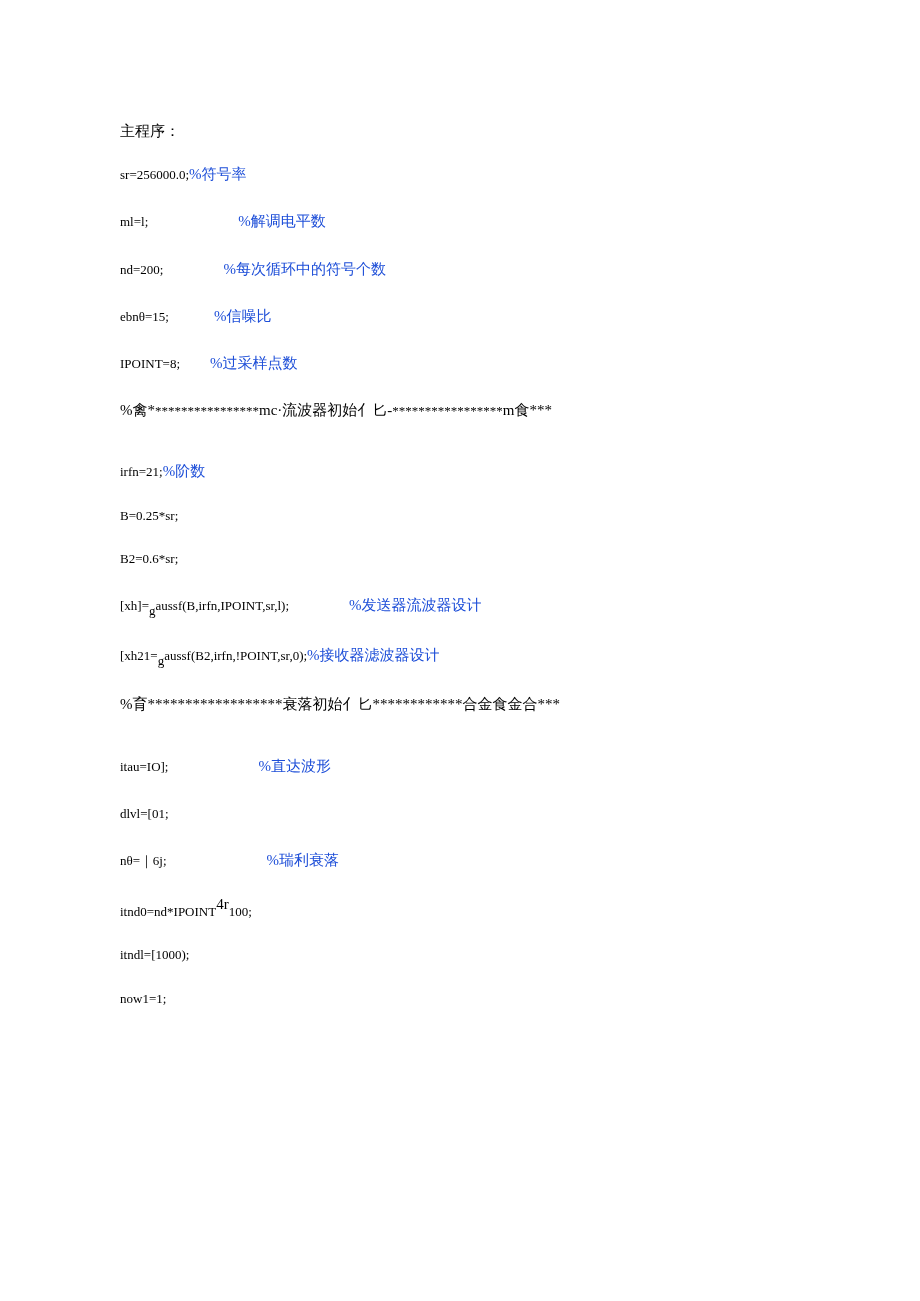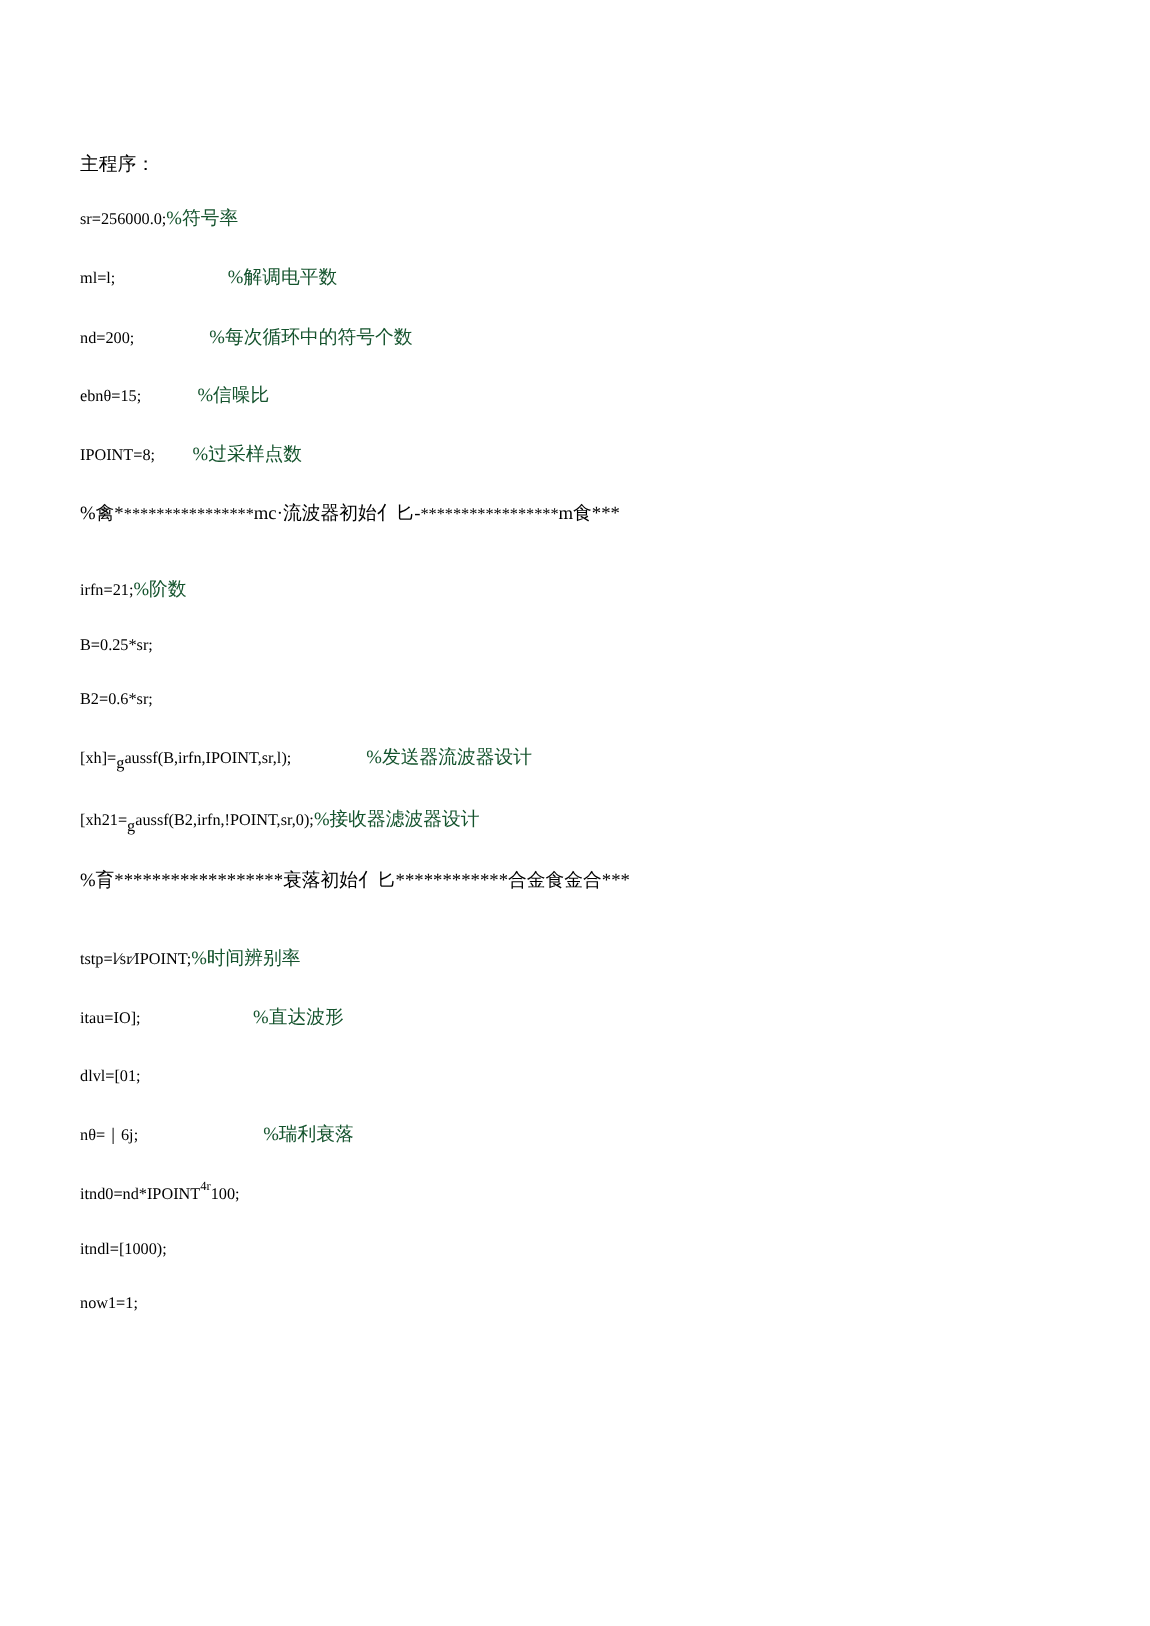--- a/index.html
+++ b/index.html
@@ -4,21 +4,21 @@
 <style>
   body {
     margin: 0;
     padding: 0;
     background: #ffffff;
     font-family: "SimSun", "Times New Roman", serif;
     width: 920px;
     min-height: 1301px;
   }
   .page {
-    padding: 118px 120px 60px 64px;
+    padding: 118px 120px 60px 120px;
   }
   .line {
     margin-bottom: 22px;
     font-size: 18px;
     line-height: 1.4;
     color: #000000;
   }
   .small-gap {
     margin-bottom: 18px;
   }
@@ -27,29 +27,29 @@
   }
   .cjk {
     font-family: "SimSun", "宋体", serif;
     font-size: 15px;
   }
   .latin {
     font-family: "Times New Roman", serif;
     font-size: 13px;
   }
   .comment {
-    color: #14532d;
+    color: #1d4ed8;
   }
   .sub {
     vertical-align: sub;
     font-size: 13px;
   }
   .sup {
     vertical-align: super;
-    font-size: 10px;
+    font-size: 15px;
     text-align: center;
   }
   .spacer {
     display: inline-block;
   }
 </style>
 </head>
 <body>
 
 <div class="page">
@@ -100,23 +100,20 @@
   </div>
 
   <div class="line">
     <span class="latin">[xh21=</span><span class="latin sub">g</span><span class="latin">aussf(B2,irfn,!POINT,sr,0);</span><span class="cjk comment">%接收器滤波器设计</span>
   </div>
 
   <div class="line big-gap">
     <span class="cjk">%育******************衰落初始亻匕************合金食金合***</span>
   </div>
 
-  <div class="line">
-    <span class="latin">tstp=l⁄sr⁄IPOINT;</span><span class="cjk comment">%时间辨别率</span>
-  </div>
 
   <div class="line">
     <span class="latin">itau=IO];</span><span class="spacer" style="width:90px"></span><span class="cjk comment">%直达波形</span>
   </div>
 
   <div class="line">
     <span class="latin">dlvl=[01;</span>
   </div>
 
   <div class="line">

